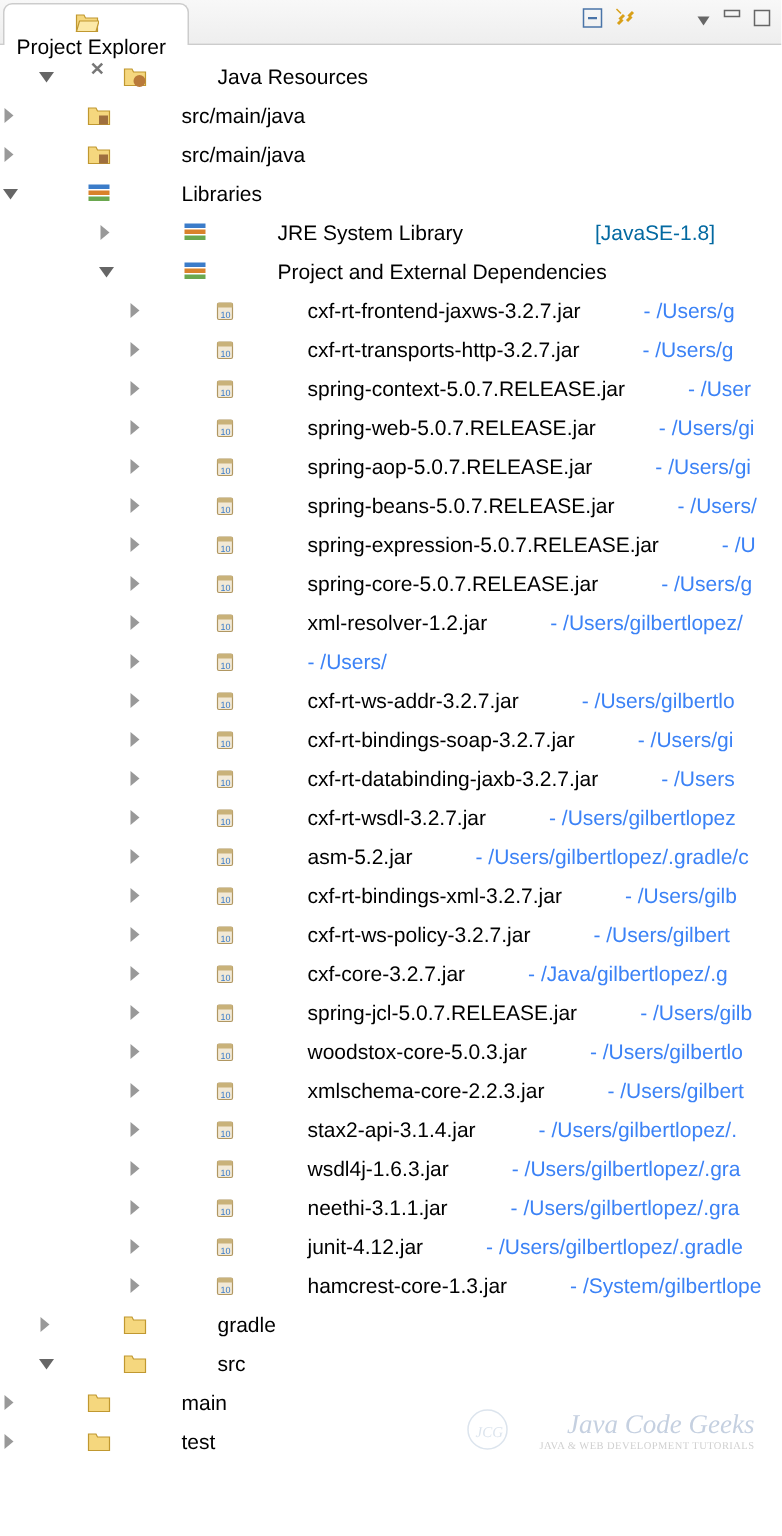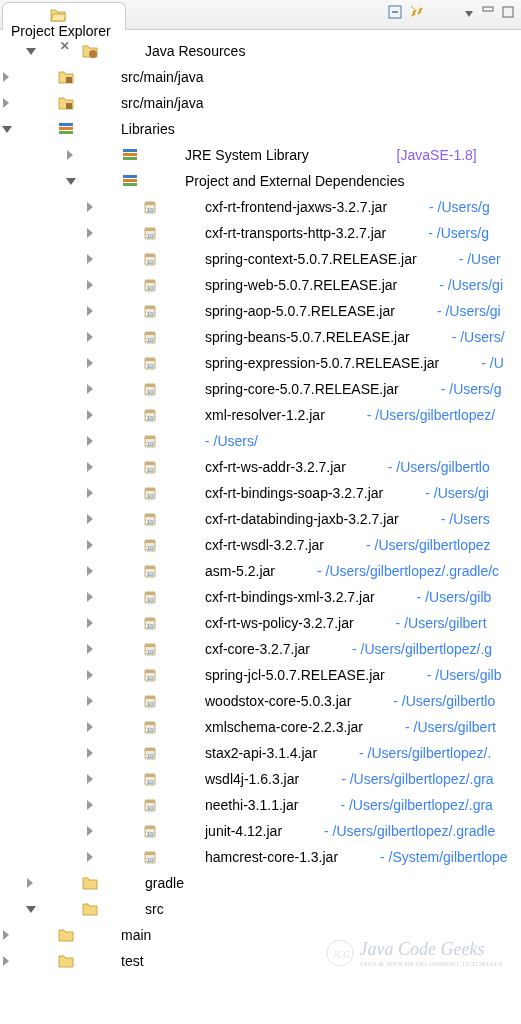--- a/index.html
+++ b/index.html
@@ -73,38 +73,39 @@
       width: 16px;
       height: 16px;
       margin-right: 5px;
       display: inline-flex;
       align-items: center;
       justify-content: center;
       flex-shrink: 0;
     }
     .label { color: #000; }
     .label-suffix { color: #3b82f6; }
-    .label-bracket { color: #8b5cf6; }
+    .label-bracket { color: #0369a1; }
     .indent-0 { padding-left: 24px; }
     .indent-1 { }
     .indent-2 { padding-left: 64px; }
     .indent-3 { padding-left: 84px; }
     .watermark {
       position: absolute;
       right: 18px;
       bottom: 56px;
       opacity: 0.35;
       font-family: Georgia, serif;
       font-style: italic;
       font-size: 18px;
       color: #5b7aa8;
       display: flex;
       align-items: center;
-      gap: 5px;
+      gap: 20px;
       pointer-events: none;
+      text-align: right;
     }
     .watermark small { font-size: 7px; font-style: normal; color:#777; display:block; letter-spacing:0.3px;}
   </style>
 </head>
 <body>
 
 <svg width="0" height="0" style="position:absolute">
   <defs>
     <g id="arrow-right">
         <path d="M3 2 L9 7 L3 12 Z" fill="#999"></path>
@@ -519,21 +520,21 @@
           <svg width="14" height="14">
             <use href="#arrow-right"></use>
           </svg>
         </span>
         <span class="node-icon">
           <svg width="16" height="16">
             <use href="#jar"></use>
           </svg>
         </span>
         <span class="label">cxf-core-3.2.7.jar</span>
-        <span class="label-suffix"> - /Users/gilbertlopez/.g</span>
+        <span class="label-suffix"> - /Java/gilbertlopez/.g</span>
       </div>
       <div class="node indent-3">
         <span class="arrow">
           <svg width="14" height="14">
             <use href="#arrow-right"></use>
           </svg>
         </span>
         <span class="node-icon">
           <svg width="16" height="16">
             <use href="#jar"></use>

